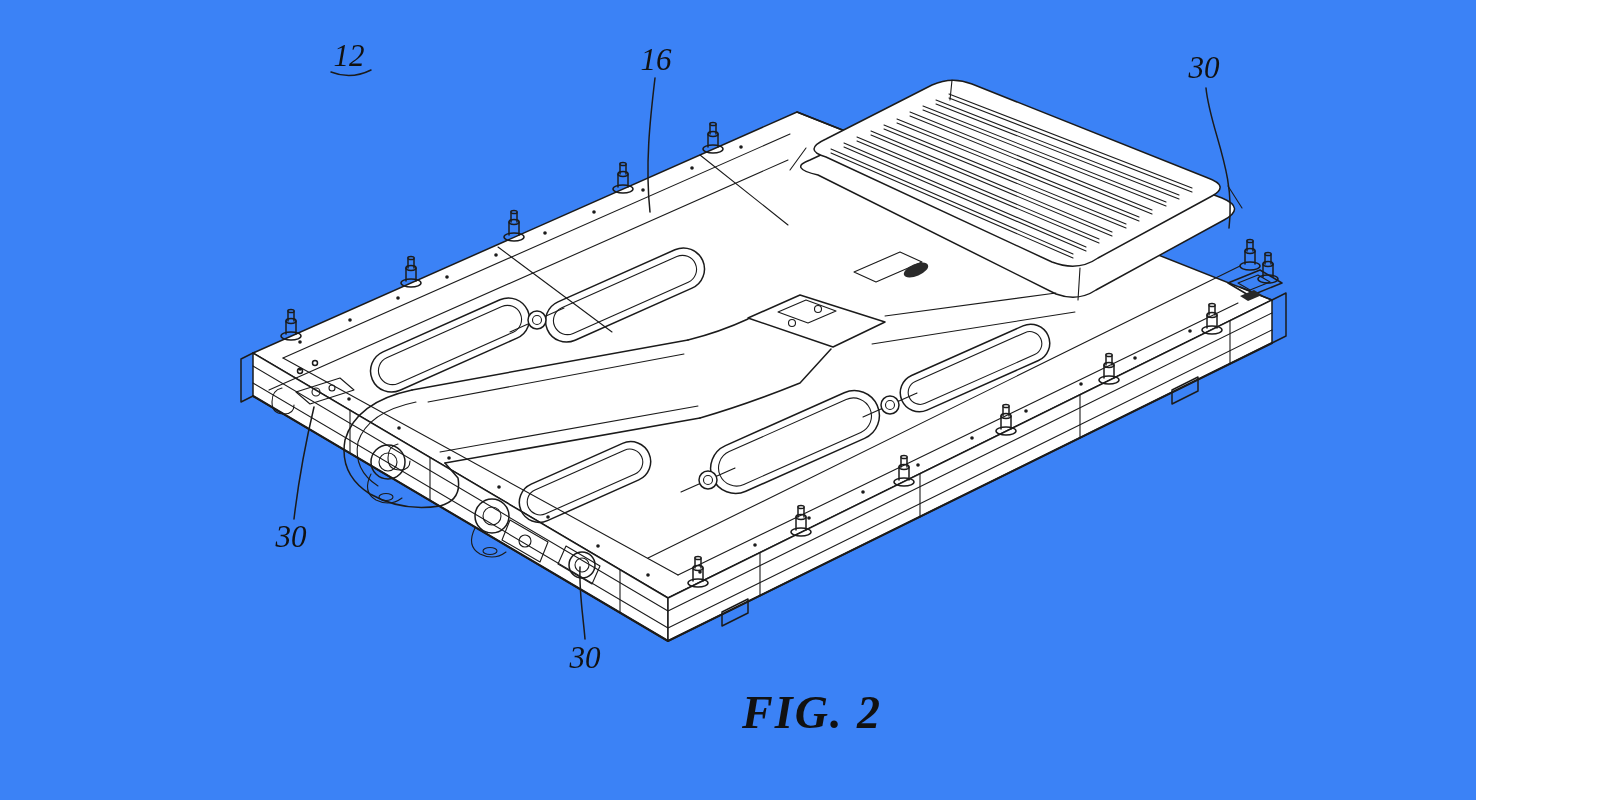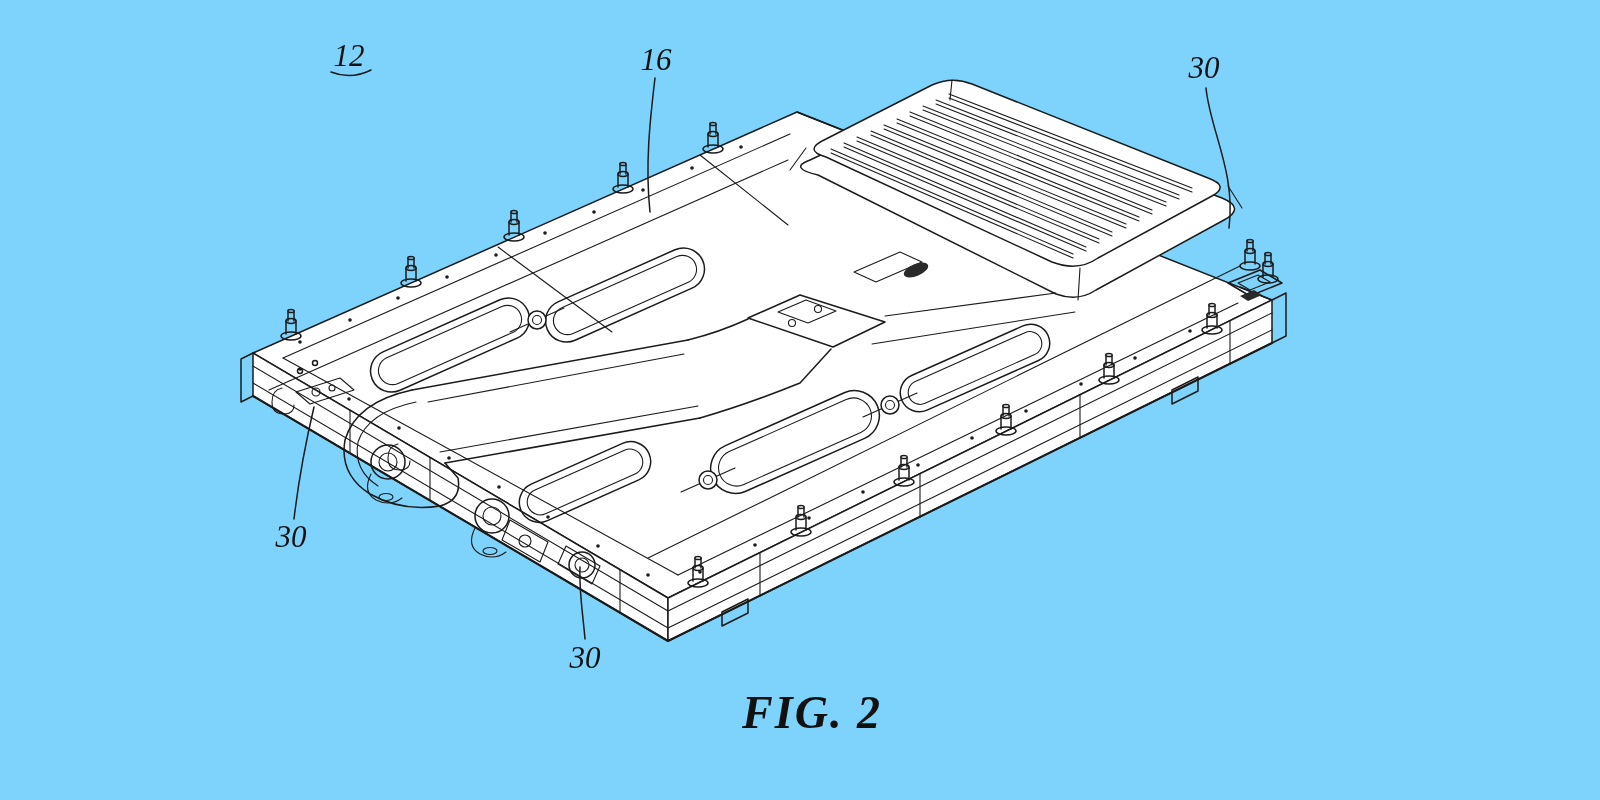--- a/index.html
+++ b/index.html
@@ -1,16 +1,16 @@
 <!DOCTYPE html>
 <html><head>
 <meta charset="utf-8">
 <style>
   html,body{margin:0;padding:0;background:#ffffff;}
-  .stage{position:relative;width:1600px;height:800px;background:#7dd3fc;overflow:hidden;
+  .stage{position:relative;width:1476px;height:800px;background:#3b82f6;overflow:hidden;
          font-family:"Liberation Serif",serif;}
   .stage svg{position:absolute;left:0;top:0;}
   .ink{stroke:#1b1b1b;fill:none;stroke-width:1.5;stroke-linecap:round;stroke-linejoin:round;}
   .thin{stroke-width:1.1;}
   .heavy{stroke-width:2.1;}
   .dot{fill:#1b1b1b;stroke:none;}
   .paper{fill:#ffffff;}
   .dark{fill:#2a2a2a;stroke:none;}
   .num{font:italic 31px "Liberation Serif",serif;fill:#111;stroke:none;}
   .caption{font:italic 700 46px "Liberation Serif",serif;letter-spacing:2px;fill:#111;stroke:none;}

